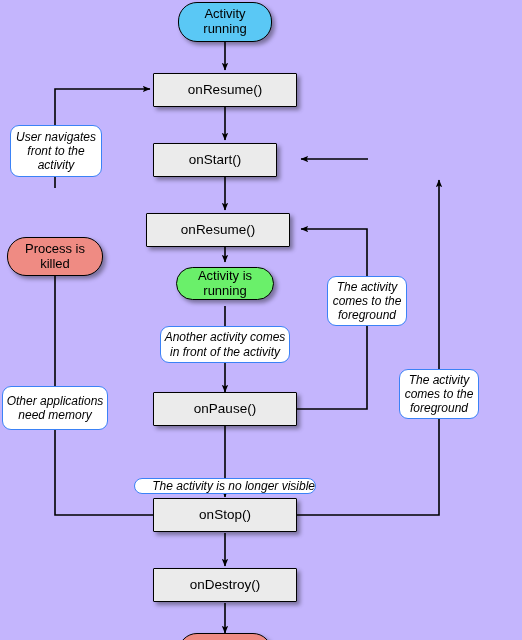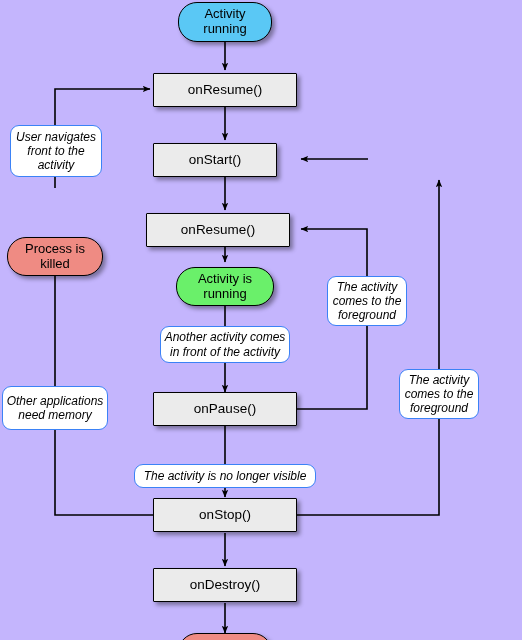--- a/index.html
+++ b/index.html
@@ -119,21 +119,21 @@
   </div>
 
   <div class="node rect" style="left:153px; top:143px; width:124px; height:34px;">
     <span>onStart()</span>
   </div>
 
   <div class="node rect" style="left:146px; top:213px; width:144px; height:34px;">
     <span>onResume()</span>
   </div>
 
-  <div class="node term running" style="left:176px; top:267px; width:98px; height:39px; flex-direction:column;">
+  <div class="node term running" style="left:176px; top:267px; width:98px; height:33px; flex-direction:column;">
     <span>Activity is</span>
     <span>running</span>
   </div>
 
   <div class="node rect" style="left:153px; top:392px; width:144px; height:34px;">
     <span>onPause()</span>
   </div>
 
   <div class="node rect" style="left:153px; top:498px; width:144px; height:34px;">
     <span>onStop()</span>
@@ -155,21 +155,21 @@
     <span>User navigates</span>
     <span>front to the</span>
     <span>activity</span>
   </div>
 
   <div class="label" style="left:160px; top:326px; width:130px; height:37px; flex-direction:column;">
     <span>Another activity comes</span>
     <span>in front of the activity</span>
   </div>
 
-  <div class="label" style="left:134px; top:464px; width:182px; height:24px;">
+  <div class="label" style="left:134px; top:478px; width:182px; height:16px;justify-content:flex-end;">
     <span>The activity is no longer visible</span>
   </div>
 
   <div class="label" style="left:2px; top:386px; width:106px; height:44px; flex-direction:column;">
     <span>Other applications</span>
     <span>need memory</span>
   </div>
 
   <div class="label" style="left:327px; top:276px; width:80px; height:50px; flex-direction:column;">
     <span>The activity</span>

